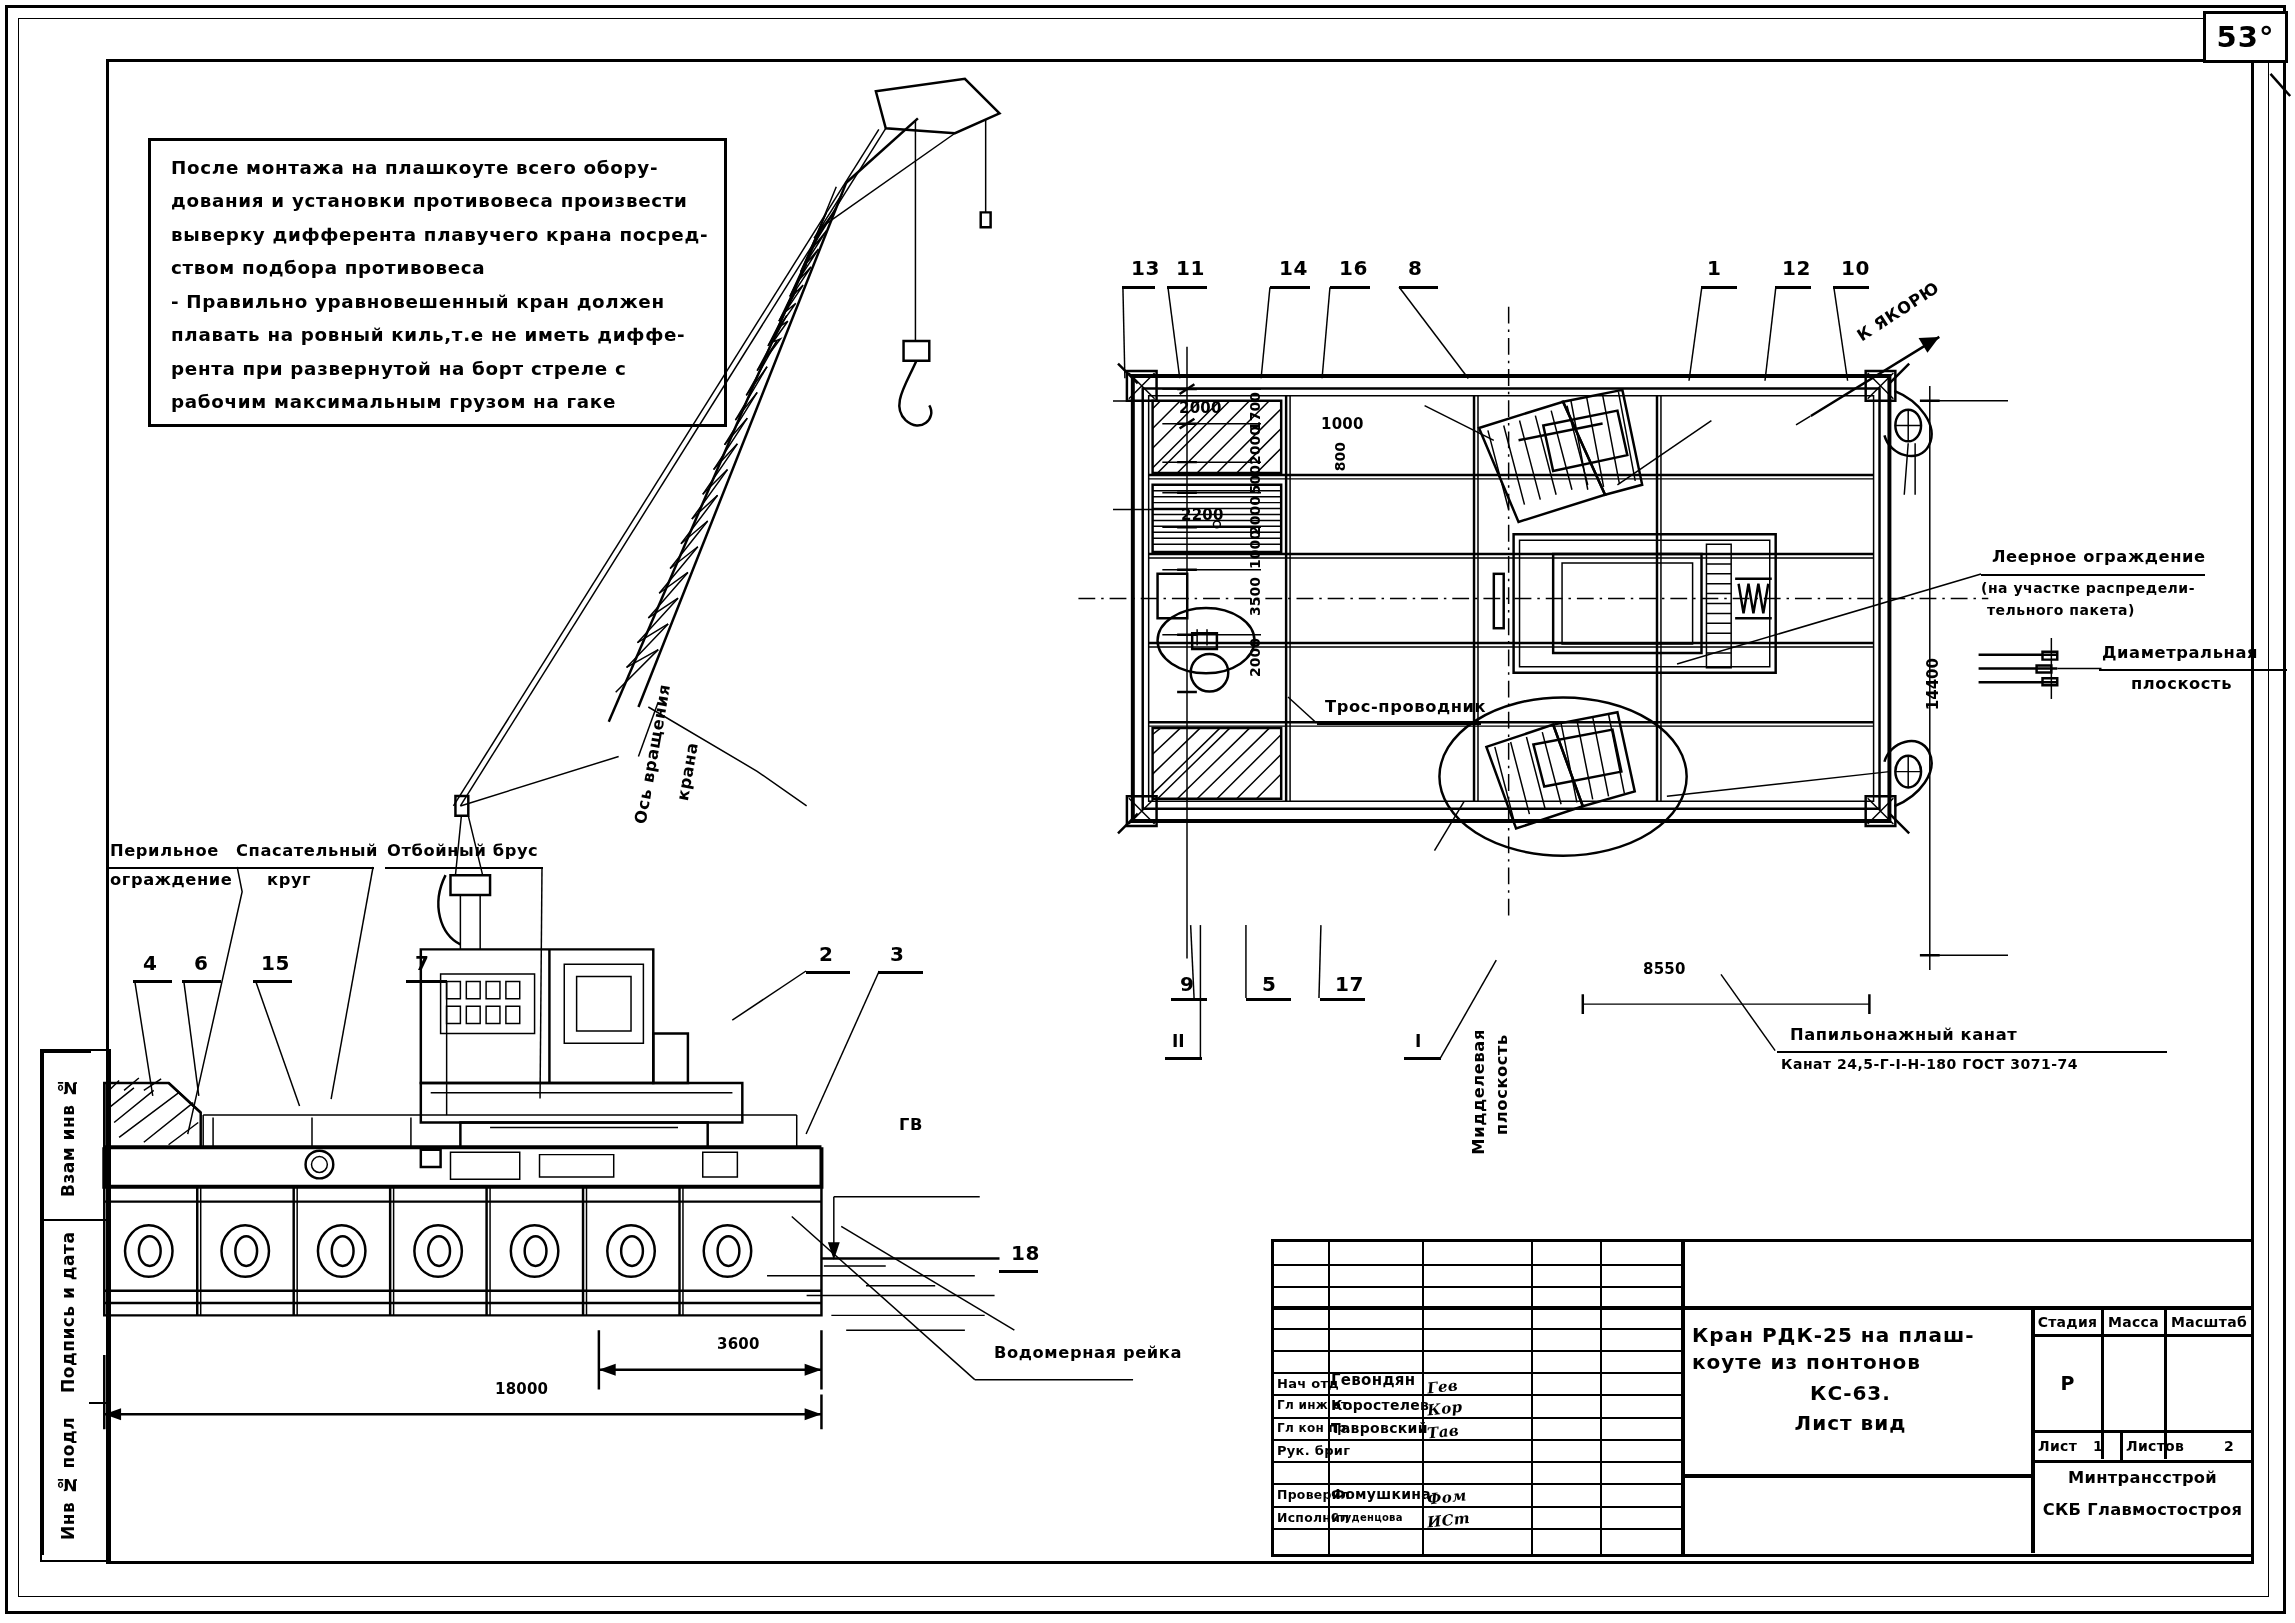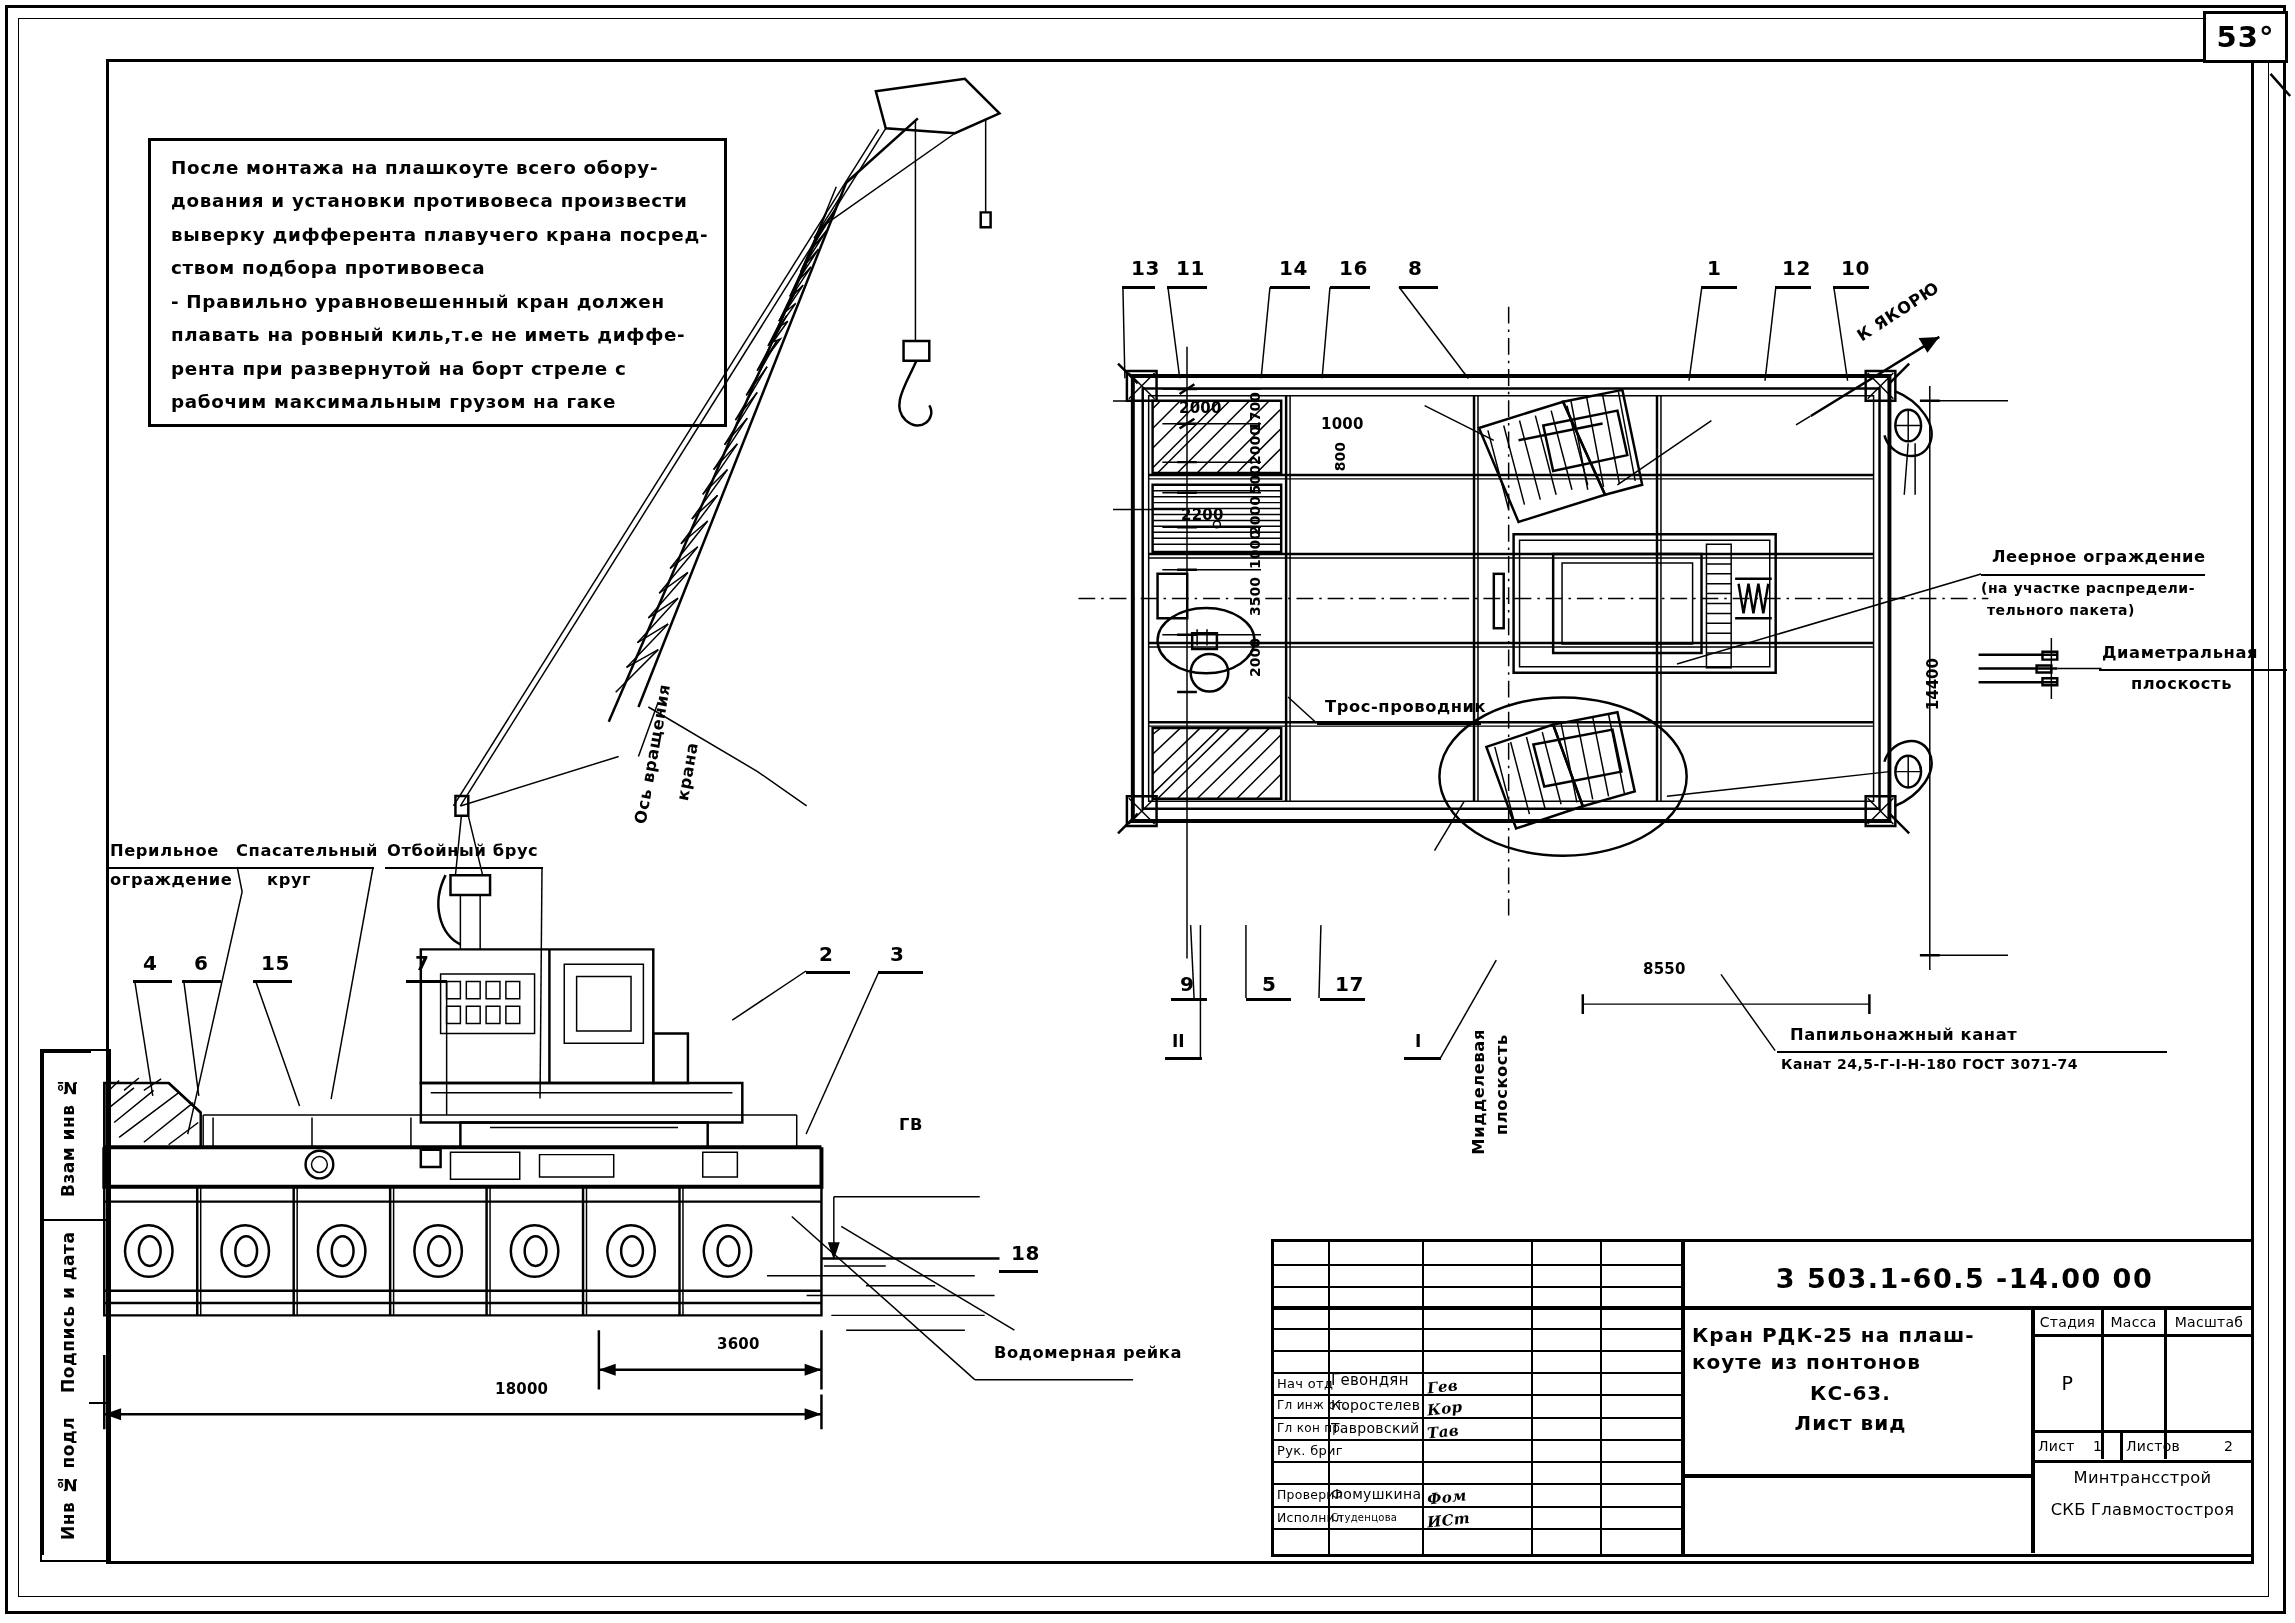--- a/index.html
+++ b/index.html
@@ -33,21 +33,21 @@
   .lbl-sm{font-size:14px;font-weight:bold;letter-spacing:0.5px;white-space:nowrap;}
   .num{font-size:20px;font-weight:bold;letter-spacing:0.5px;}
   .dim{font-size:15px;font-weight:bold;letter-spacing:0.2px;}
   .dimv{font-size:14px;font-weight:bold;writing-mode:vertical-rl;transform:rotate(180deg);}
   
   .lead{position:absolute;height:0;border-top:3.5px solid #000;}
   
   #titleblock{left:1271px;top:1239px;width:977px;height:312px;border:3.5px solid #000;background:#fff;}
   .tbl{position:absolute;background:#000;}
   .tbc{position:absolute;display:flex;align-items:center;
-       font-size:15px;font-weight:normal;letter-spacing:0.3px;white-space:nowrap;}
+       font-size:15px;font-weight:bold;letter-spacing:0.3px;white-space:nowrap;}
   .tbc.ctr{justify-content:center;}
   .sig{font-family:"DejaVu Serif","Liberation Serif",serif;font-style:italic;
        font-size:15px;font-weight:bold;transform:rotate(-6deg);}
   #docnum{position:absolute;left:411px;top:7px;width:559px;height:59px;
           display:flex;align-items:center;justify-content:center;
           font-size:27px;font-weight:bold;letter-spacing:1.5px;}
   .tt{font-size:20px;font-weight:bold;letter-spacing:1px;white-space:nowrap;}
   
   svg{position:absolute;overflow:visible;}
   .s1{fill:none;stroke:#000;stroke-width:3;}
@@ -629,21 +629,20 @@
   <div class="tbc" style="left:57px;top:197px;width:91px;height:22px;"></div>
 
   <div class="tbc" style="left:3px;top:241px;width:51px;height:22px;font-size:12.4px;">Проверил</div>
   <div class="tbc" style="left:57px;top:241px;width:91px;height:22px;font-size:14px;">Фомушкина</div>
   <div class="tbc sig" style="left:153px;top:241px;width:104px;height:22px;">Фом</div>
 
   <div class="tbc" style="left:3px;top:264px;width:51px;height:22px;font-size:12.4px;">Исполнил</div>
   <div class="tbc" style="left:57px;top:264px;width:96px;height:22px;font-size:10px;">Студенцова</div>
   <div class="tbc sig" style="left:153px;top:264px;width:104px;height:22px;">ИСт</div>
 
-  <div id="docnum">3 503.1-60.5 -14.00 00</div>
 
   <div class="tbl" style="left:757px;top:64px;width:3.5px;height:247px;"></div>
   <div class="tbl" style="left:411px;top:232px;width:346px;height:3.5px;"></div>
   <div class="tbl" style="left:760px;top:92px;width:217px;height:2.5px;"></div>
   <div class="tbl" style="left:760px;top:188px;width:217px;height:2.5px;"></div>
   <div class="tbl" style="left:760px;top:218px;width:217px;height:2.5px;"></div>
   <div class="tbl" style="left:827px;top:64px;width:2.5px;height:153px;"></div>
   <div class="tbl" style="left:890px;top:64px;width:2.5px;height:153px;"></div>
   <div class="tbl" style="left:846px;top:188px;width:2.5px;height:30px;"></div>
 

